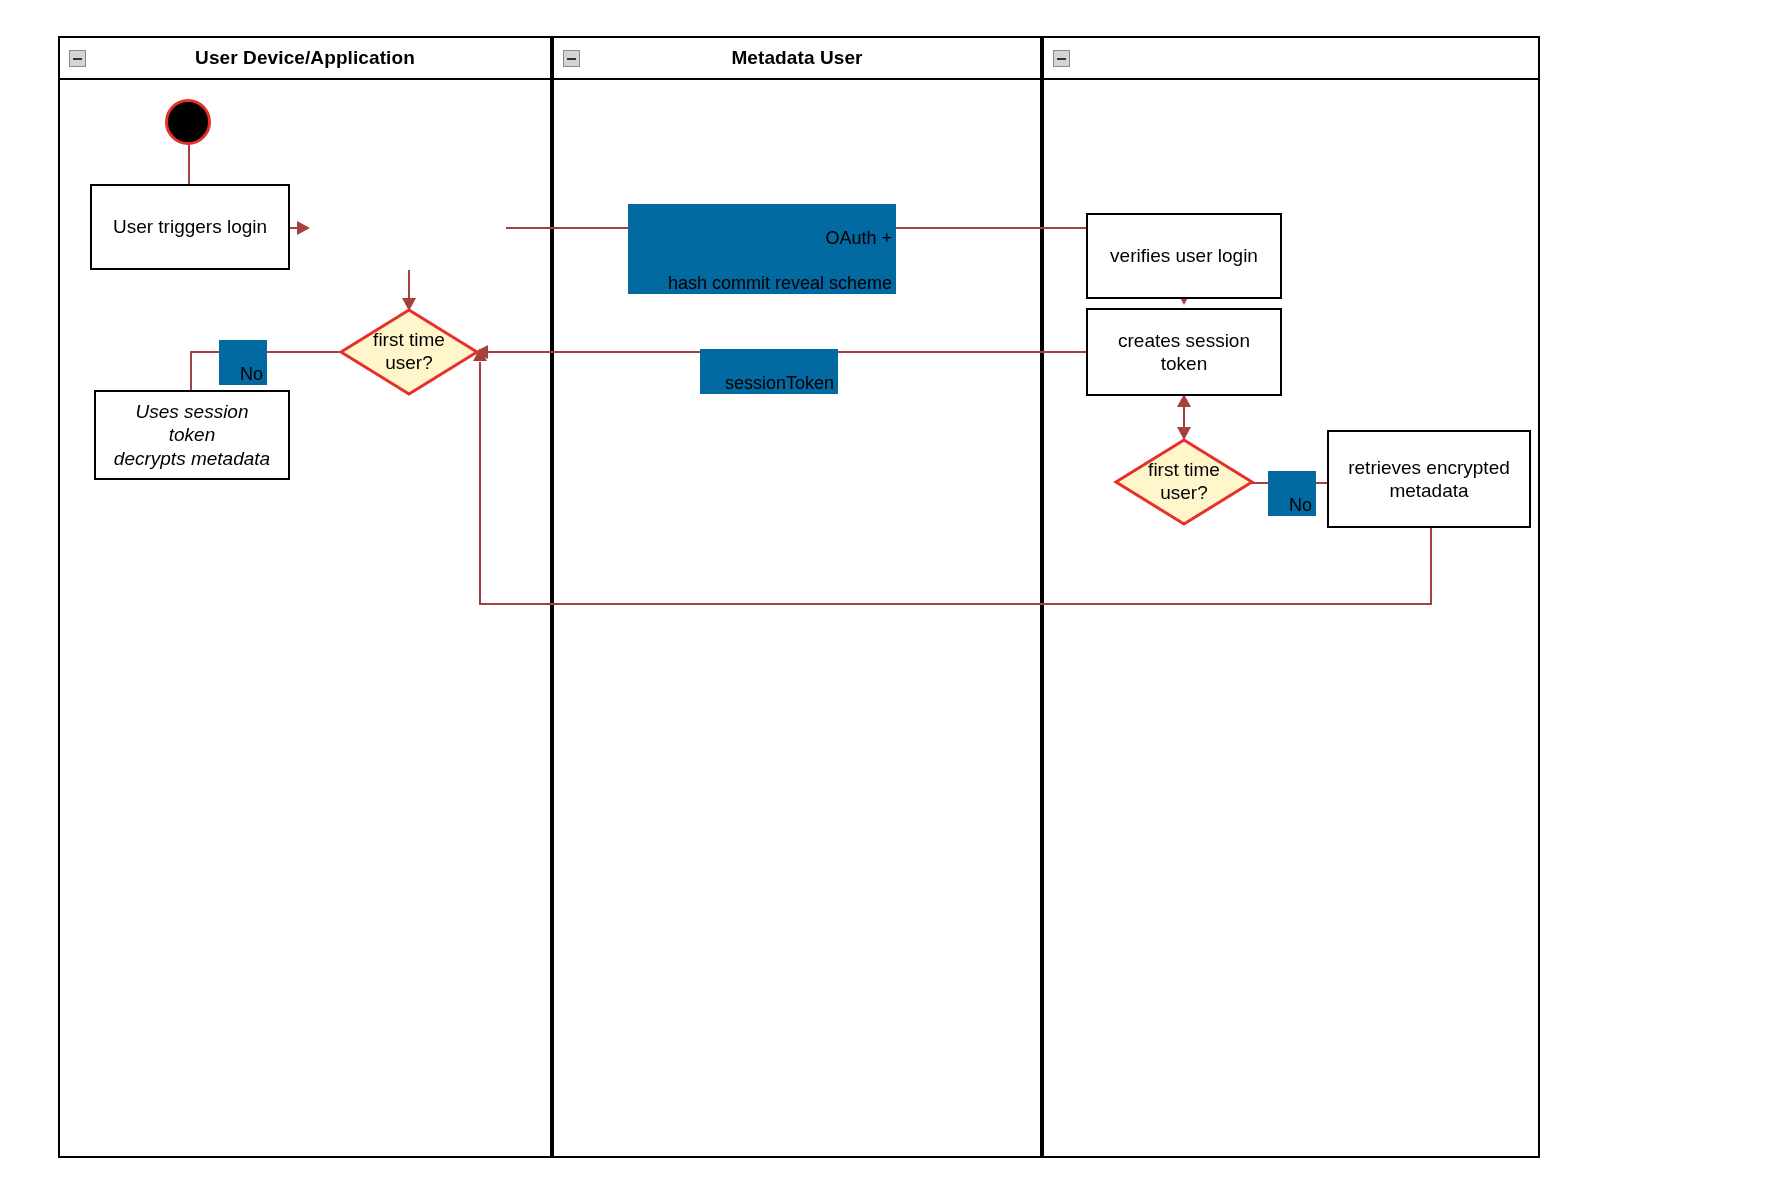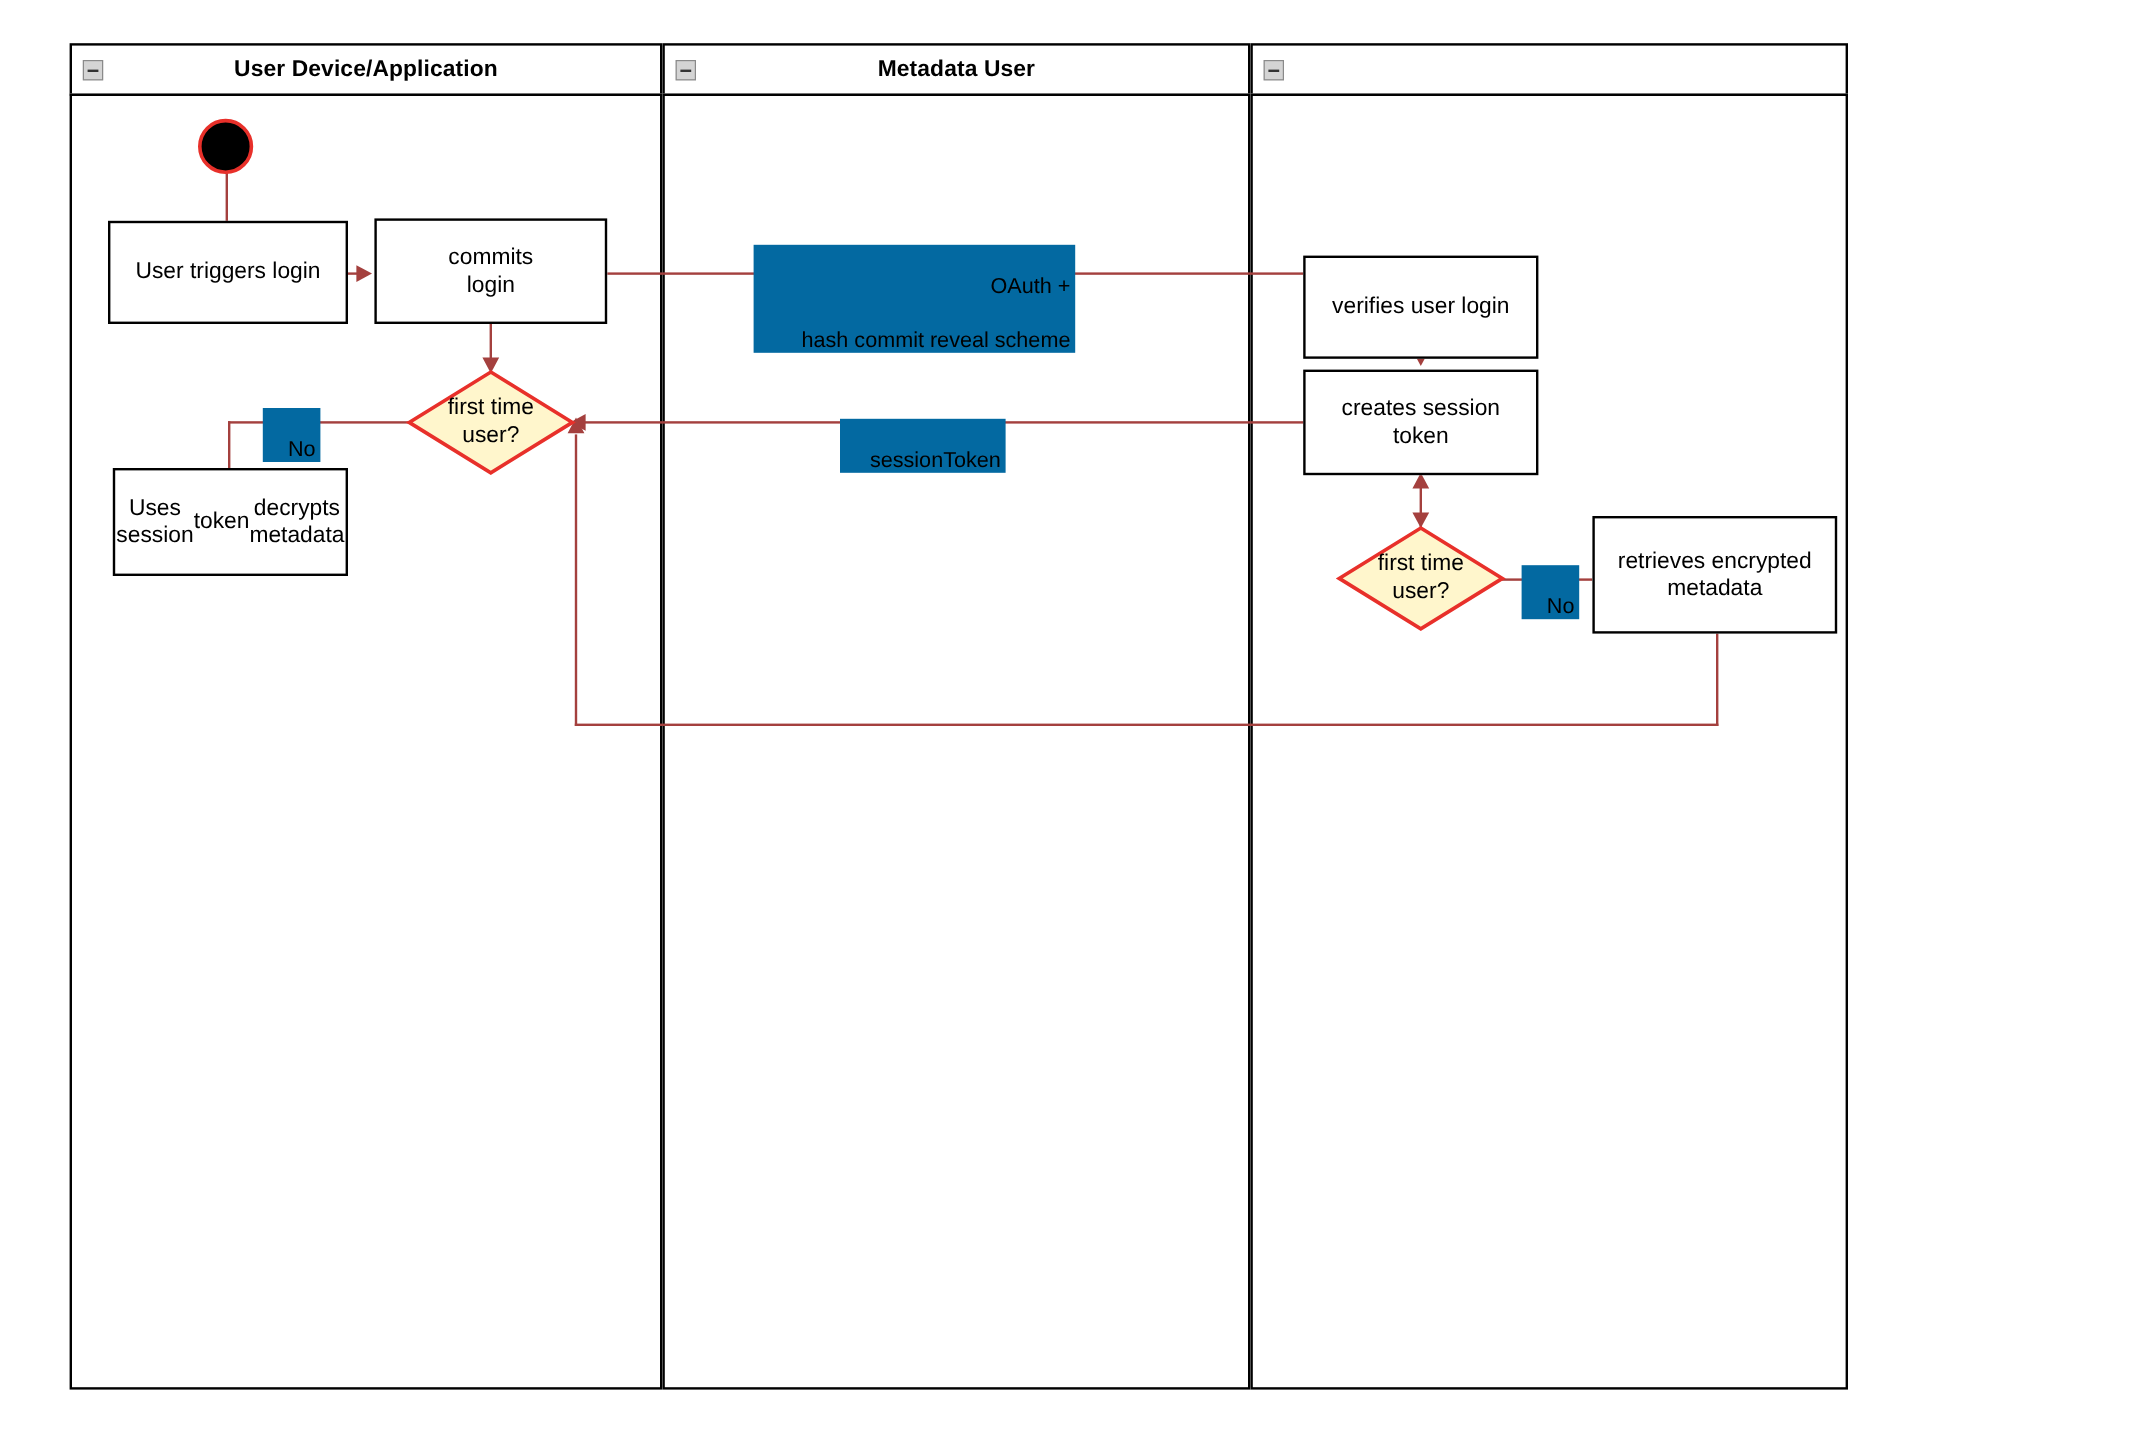--- a/index.html
+++ b/index.html
@@ -99,36 +99,32 @@
   <div class="edge h" style="left:479px;top:603px;width:953px;"></div>
   <div class="edge v" style="left:479px;top:362px;height:243px;"></div>
   <div class="arrow up" style="left:473px;top:348px;"></div>
 
   <div class="start-node" style="left:165px;top:99px;width:46px;height:46px;"></div>
 
   <div class="node" style="left:90px;top:184px;width:200px;height:86px;align-items:center;">
     <span>User triggers login</span>
   </div>
 
-  <div class="node" style="left:312px;top:182px;width:194px;height:88px;flex-direction:column;">
-    <span>commits</span>
-    <span>login</span>
-  </div>
 
   <div class="diamond" style="left:339px;top:308px;width:140px;height:88px;">
     <svg width="140" height="88" viewBox="0 0 140 88" aria-hidden="true">
       <polygon points="70,2 138,44 70,86 2,44" fill="#FFF6CC" stroke="#E8302A" stroke-width="3"></polygon>
     </svg>
     <div class="dlabel">
       <span>first time</span>
       <span>user?</span>
     </div>
   </div>
 
-  <div class="node" style="left:94px;top:390px;width:196px;height:90px;flex-direction:row;">
+  <div class="node" style="left:94px;top:390px;width:196px;height:90px;flex-direction:column;font-style:italic;">
     <span>Uses session</span>
     <span>token</span>
     <span>decrypts metadata</span>
   </div>
 
   <div class="node" style="left:1086px;top:184px;width:196px;height:86px;margin-top:29px;">
     <span>verifies user login</span>
   </div>
 
   <div class="node" style="left:1086px;top:308px;width:196px;height:88px;flex-direction:column;">

